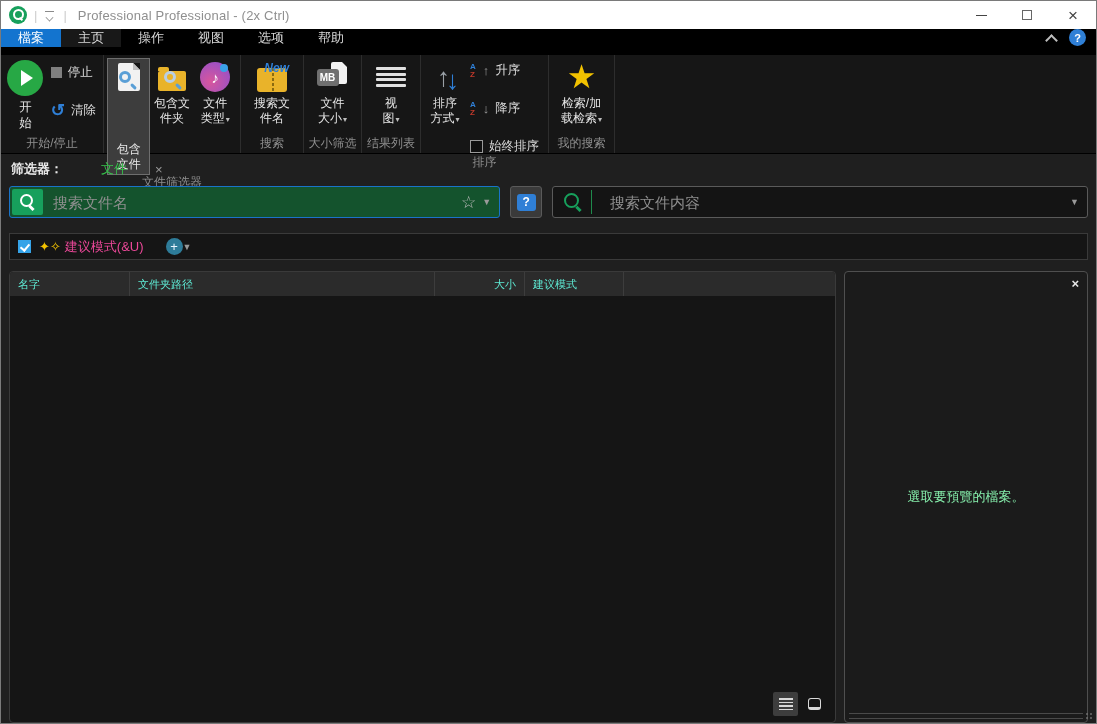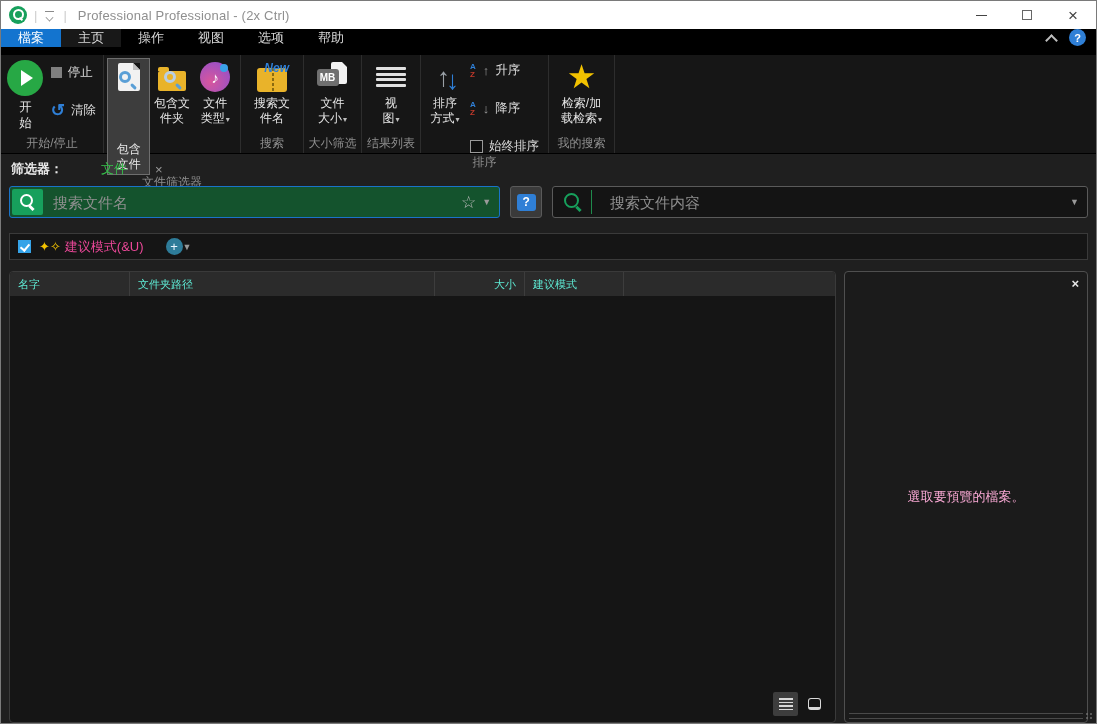--- a/index.html
+++ b/index.html
@@ -156,21 +156,21 @@
   .view-toggles { position:absolute; right:8px; bottom:6px; display:flex; gap:4px; }
   .vt-btn { width:25px; height:24px; border-radius:2px; display:flex; align-items:center; justify-content:center; }
   .vt-btn.active { background:#3d3d3d; }
   .vt-list { width:14px; height:12px; display:flex; flex-direction:column; justify-content:space-between; }
   .vt-list i { height:1.5px; background:#d9d9d9; }
   .vt-pane { width:13px; height:12px; border:1.5px solid #d9d9d9; border-radius:3px; border-bottom-width:3px; }
 
   .preview { width:244px; background:#1b1b1b; border:1px solid #4f4f4f; border-radius:4px; position:relative;
              display:flex; align-items:center; justify-content:center; flex:0 0 auto; }
   .preview-close { position:absolute; top:5px; right:8px; color:#e8e8e8; font-size:13px; font-weight:bold; line-height:1; }
-  .preview-msg { color:#f9a8d4; font-size:13px; }
+  .preview-msg { color:#86efac; font-size:13px; }
   .preview-hscroll { position:absolute; left:4px; right:4px; bottom:3px; height:6px;
                      border-top:1px solid #4a4a4a; border-bottom:1px solid #4a4a4a; }
 
   
   .statusbar { height:29px; display:flex; align-items:center; background:#262626; border-top:1px solid #151515;
                padding:0 8px; font-size:12.5px; color:#d5d5d5; flex:0 0 auto; }
   .status-right { margin-left:auto; display:flex; align-items:center; gap:7px; margin-right:28px; }
   .update-link { color:#e6e6e6; text-decoration:underline; }
   .grip { position:absolute; right:3px; bottom:3px; width:8px; height:8px;
           background:radial-gradient(circle 1px, #777 70%, transparent 72%) 0 0/4px 4px; }

